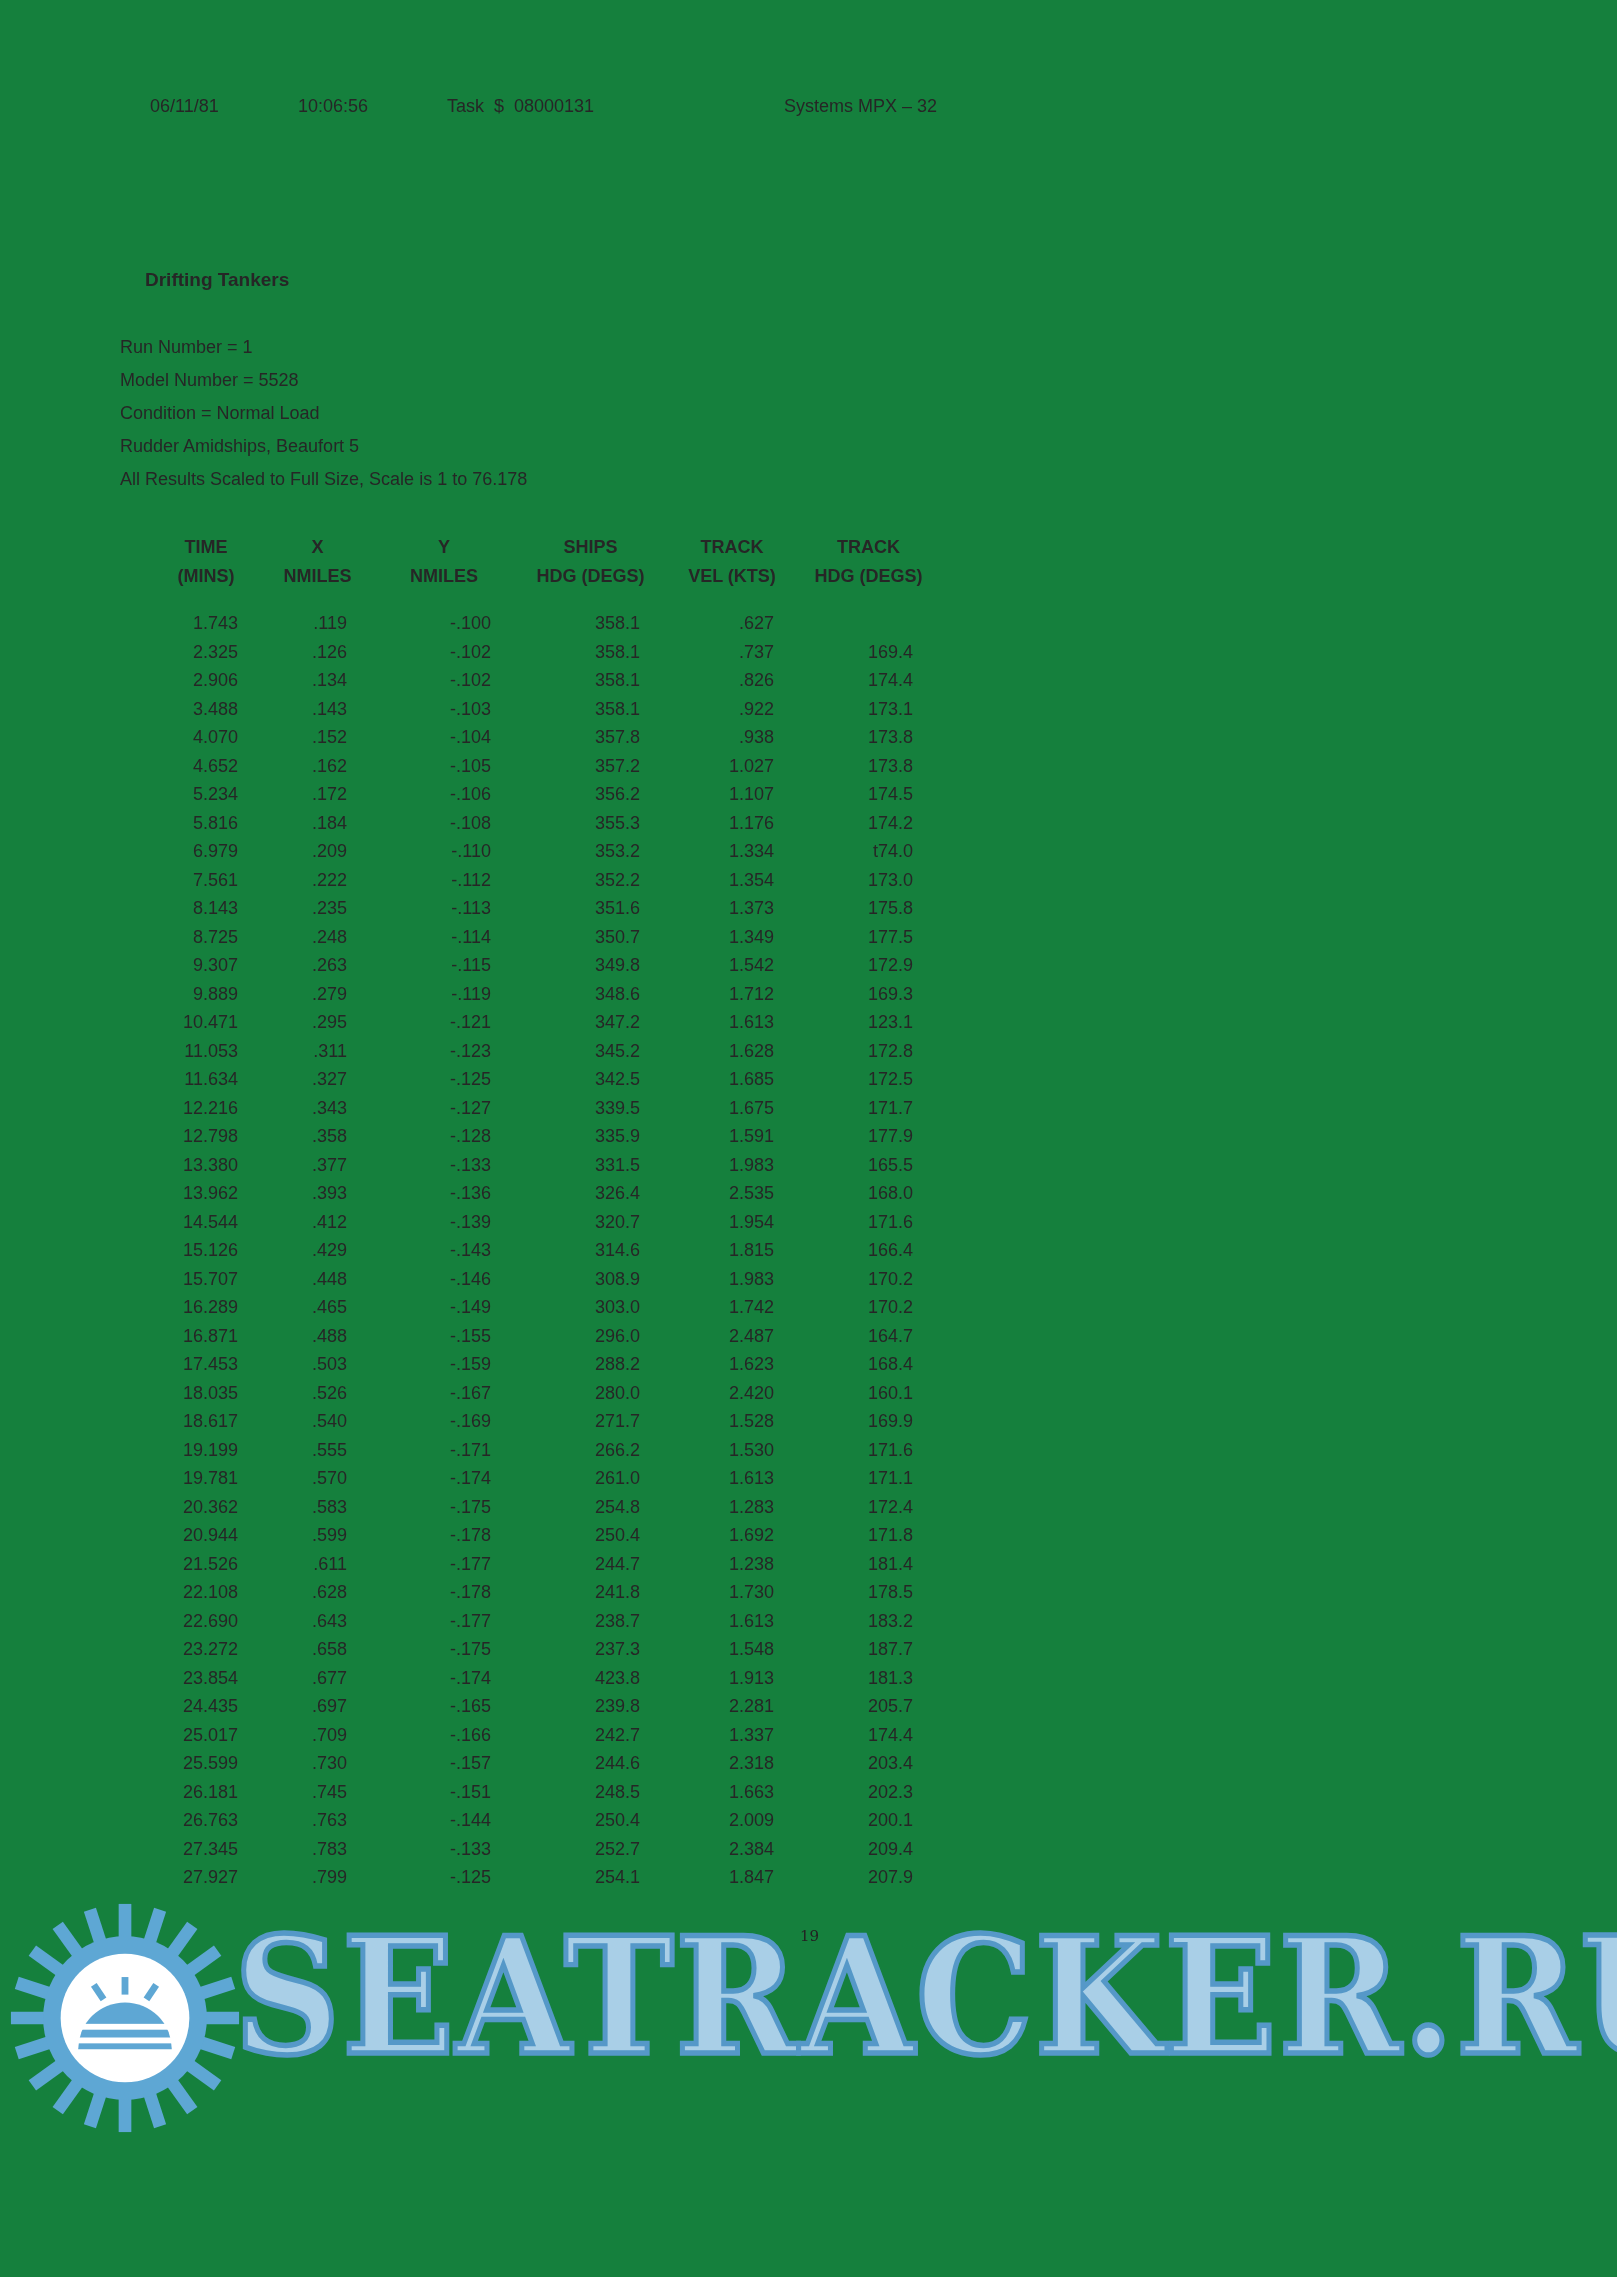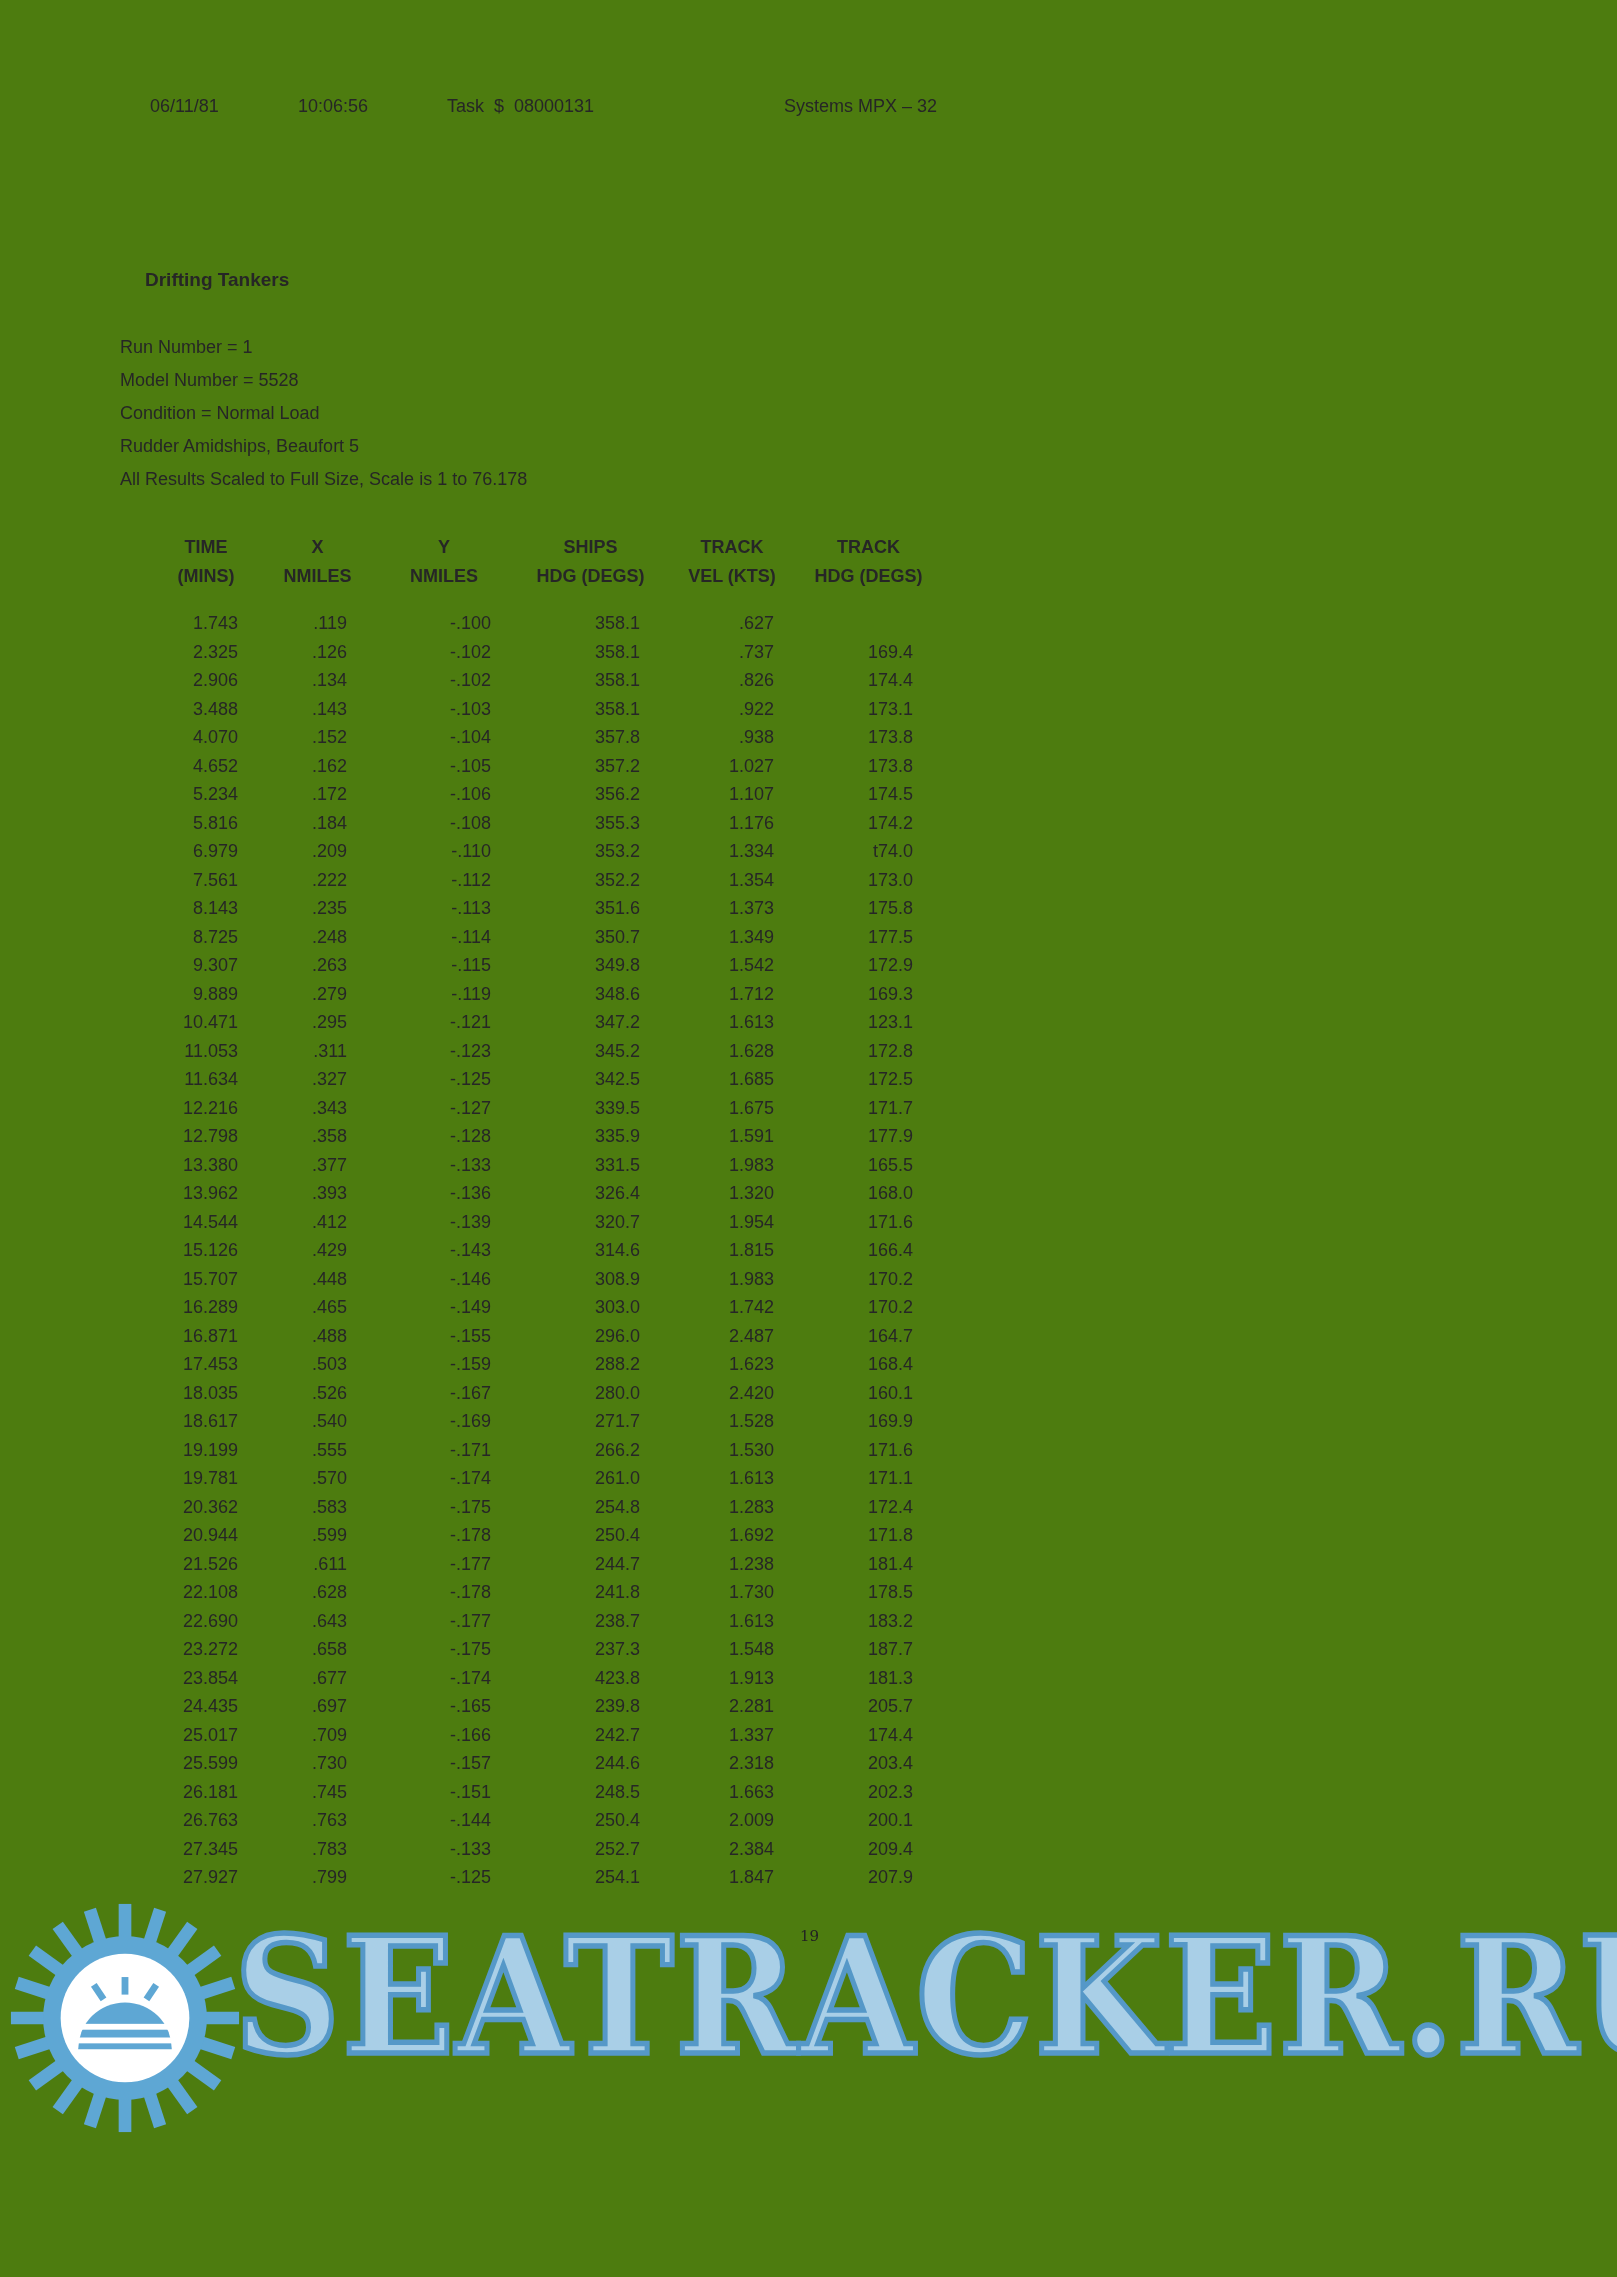--- a/index.html
+++ b/index.html
@@ -4,21 +4,21 @@
 <style>
   html, body {
     margin: 0;
     padding: 0;
     background: #ffffff;
   }
   .page {
     position: relative;
     width: 1618px;
     height: 2277px;
-    background: #4d7c0f;
+    background: #15803d;
     overflow: hidden;
     font-family: "Liberation Sans", sans-serif;
     color: #262626;
     font-size: 18px;
   }
 
   
   .print-header { position: absolute; top: 96px; left: 0; width: 100%; height: 24px; }
   .ph-item { position: absolute; white-space: pre; }
   .ph-date   { left: 150px; }
@@ -287,21 +287,21 @@
           <td>-.133</td>
           <td>331.5</td>
           <td>1.983</td>
           <td>165.5</td>
         </tr>
         <tr>
           <td>13.962</td>
           <td>.393</td>
           <td>-.136</td>
           <td>326.4</td>
-          <td>1.320</td>
+          <td>2.535</td>
           <td>168.0</td>
         </tr>
         <tr>
           <td>14.544</td>
           <td>.412</td>
           <td>-.139</td>
           <td>320.7</td>
           <td>1.954</td>
           <td>171.6</td>
         </tr>

